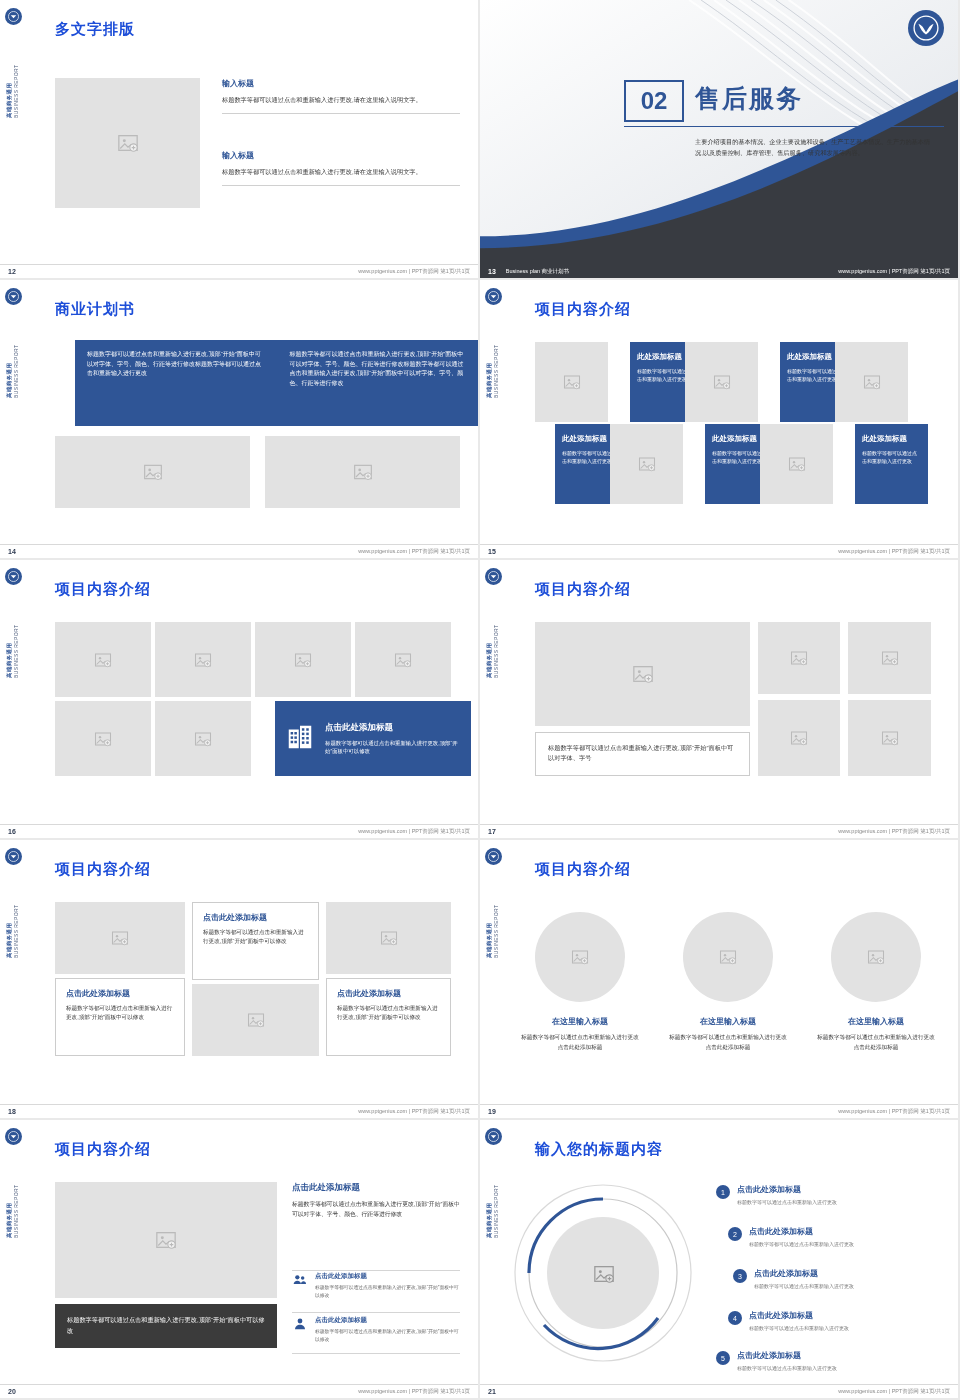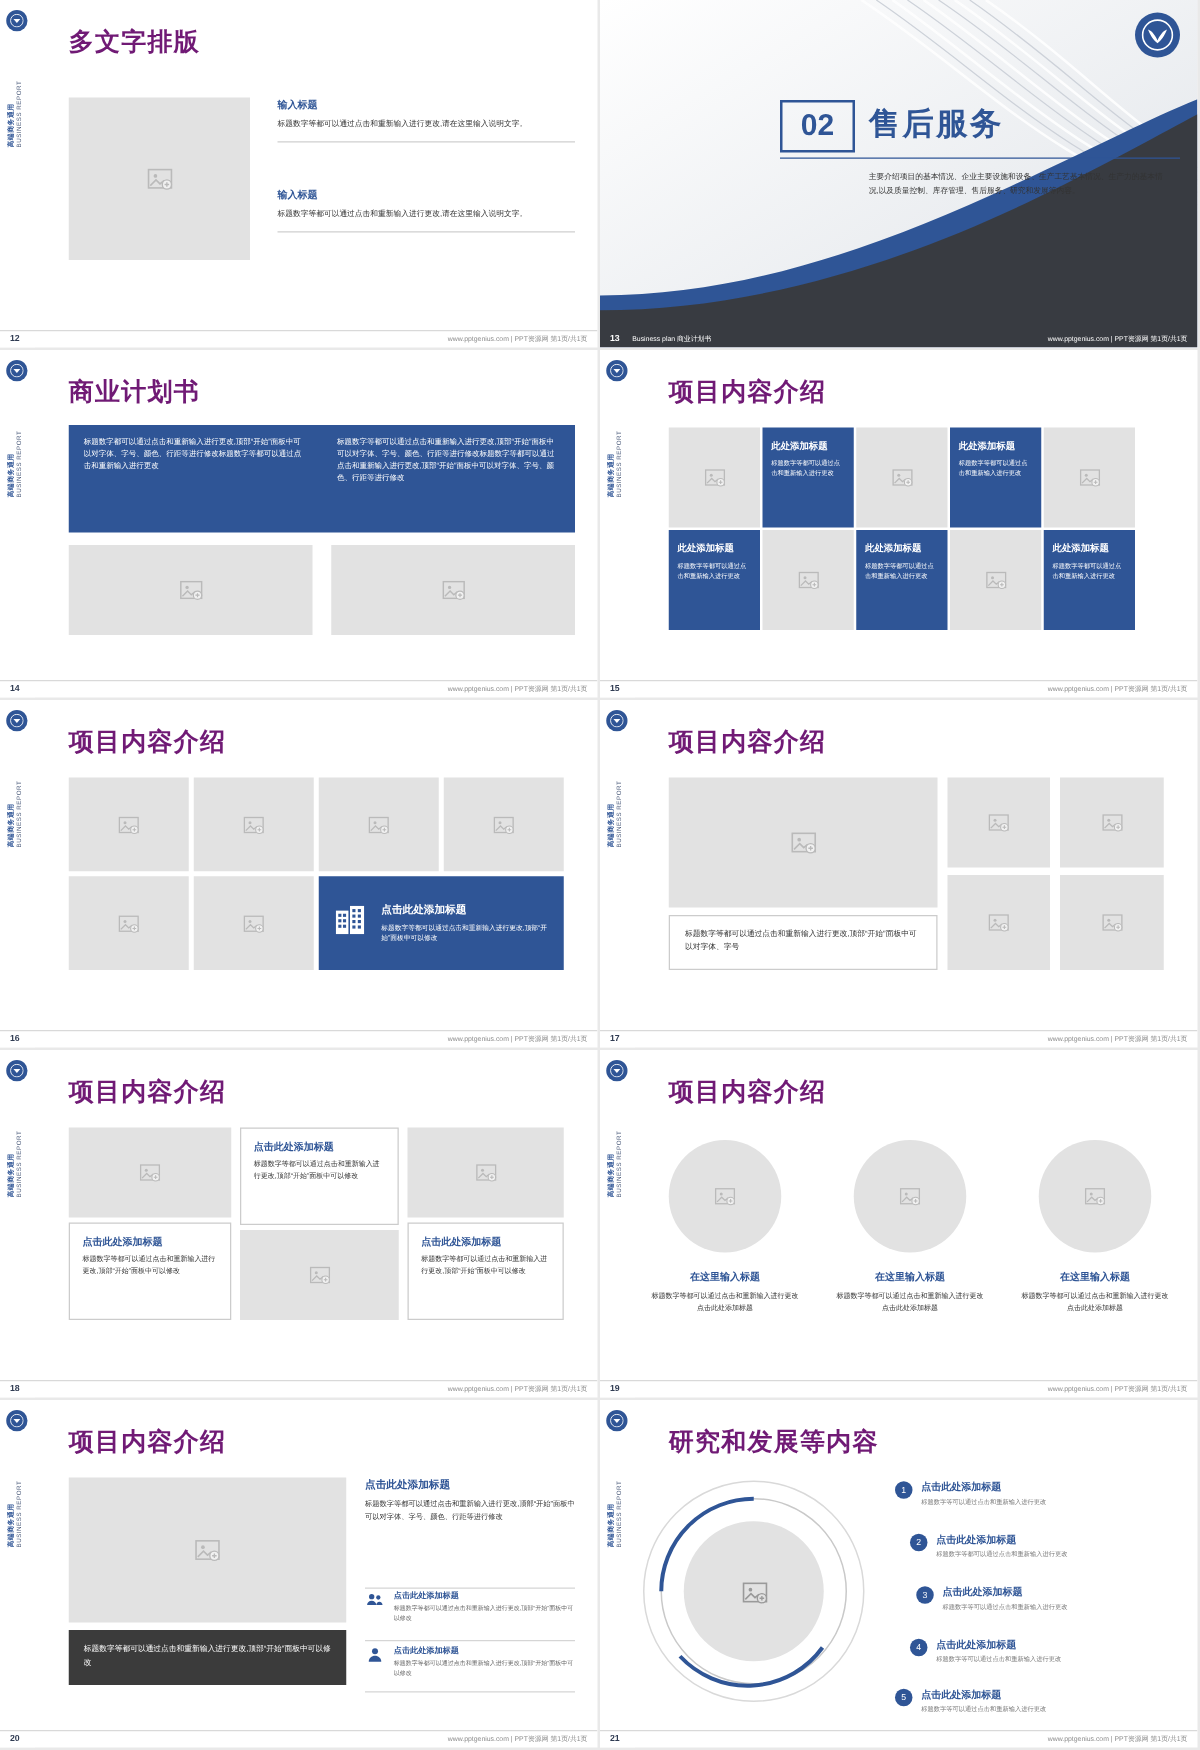--- a/index.html
+++ b/index.html
@@ -46,28 +46,28 @@
     position: absolute; left: 0; right: 0; bottom: 0; height: 14px;
     border-top: 1px solid #d9d9d9;
     display: flex; align-items: center;
     font-size: 6px; color: #8b8b8b;
   }
   .footer .pg { margin-left: 8px; font-weight: 700; color: #2f3b52; font-size: 7px; }
   .footer .mid { margin-left: 10px; color: #8b8b8b; font-size: 5.5px;}
   .footer .right { margin-left: auto; margin-right: 8px; font-size: 5.5px; }
   h2.title {
     position: absolute; left: 55px; top: 20px;
-    font-size: 20px; font-weight: 700; color: #701a75; letter-spacing: 1px;
+    font-size: 15px; font-weight: 700; color: #1d4ed8; letter-spacing: 1px;
   }
   .ph {
     background: #e2e2e2;
     display: flex; align-items: center; justify-content: center;
   }
   .ph svg { opacity: .55; }
-  .blue { background: #2f5596; color: #fff; }
+  .blue { background: #2f5596; color: #fff; margin-left: 20px; }
   .dark { background: #3b3b3b; color: #fff; }
   .txt { font-size: 6.2px; line-height: 10px; color: #333; }
   .txt-w { font-size: 6px; line-height: 9.5px; color: #fff; }
   .hd { font-weight: 700; font-size: 8px; color: #2f5596; }
   .hd-w { font-weight: 700; font-size: 7.5px; color: #fff; }
   .line { border-bottom: 1px solid #d0d0d0; }
   .box { border: 1px solid #ccc; }
   .circle { border-radius: 50%; }
 </style>
 </head>
@@ -667,21 +667,21 @@
       <div class="rail-logo">
         <svg width="11" height="11" viewBox="0 0 24 24">
             <circle cx="12" cy="12" r="11" fill="#2f5596" stroke="#fff" stroke-width="1.5"></circle>
             <path d="M6 9l6 7 6-7" fill="#fff"></path>
           </svg>
       </div>
       <div class="rail-text">
         <b>高端商务通用</b><span>BUSINESS REPORT</span>
       </div>
     </div>
-    <h2 class="title">研究和发展等内容</h2>
+    <h2 class="title">输入您的标题内容</h2>
 
     <svg width="190" height="190" viewBox="0 0 190 190" style="position:absolute;left:28px;top:58px;">
       <circle cx="95" cy="95" r="88" fill="none" stroke="#d9d9d9" stroke-width="1.2"></circle>
       <circle cx="95" cy="95" r="74" fill="none" stroke="#c9c9c9" stroke-width="1.2"></circle>
       <path d="M95 21 A74 74 0 0 0 21 95" fill="none" stroke="#2f5596" stroke-width="3.2"></path>
       <path d="M36 147 A74 74 0 0 0 150 140" fill="none" stroke="#2f5596" stroke-width="3.2"></path>
       <circle cx="95" cy="95" r="56" fill="#e2e2e2"></circle>
     </svg>
     <div style="position:absolute;left:113px;top:143px;">
       <svg width="22" height="22" viewBox="0 0 24 24">

